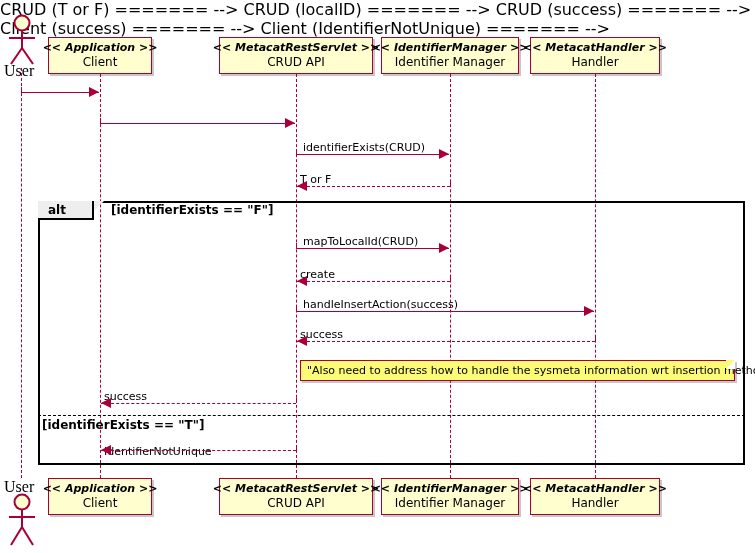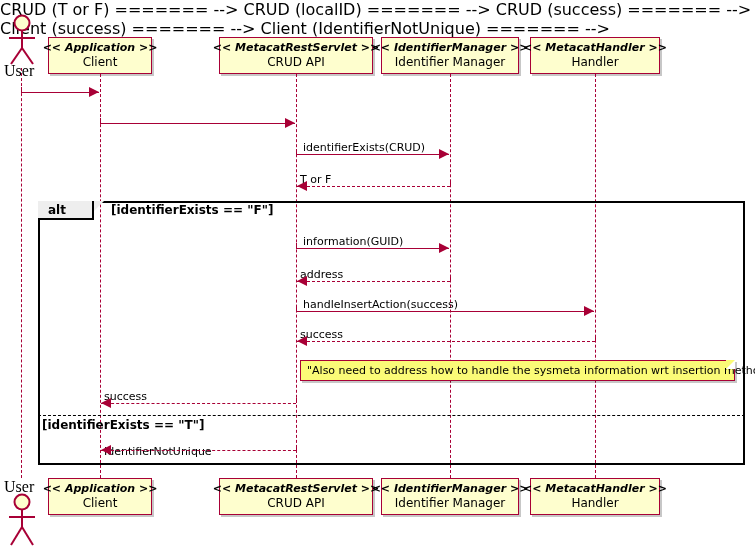--- a/index.html
+++ b/index.html
@@ -229,27 +229,27 @@
 
   
   <div class="alt-frame" style="left:38px; top:201px; width:707px; height:264px;"></div>
   <div class="alt-tab" style="left:38px; top:201px; width:56px; height:19px;">
     <span>alt</span>
   </div>
   <div class="alt-tab-corner" style="left:94px; top:201px;"></div>
   <div class="alt-cond" style="left:111px; top:203px;">[identifierExists == "F"]</div>
 
   
-  <div class="msg-label" style="left:303px; top:235px;">information(GUID)</div>
+  <div class="msg-label" style="left:303px; top:235px;">mapToLocalId(CRUD)</div>
   <div class="src-tick" style="left:296px; top:243px; height:5px;"></div>
   <div class="msg-line" style="left:296px; top:248px; width:153px;"></div>
   <div class="arrow-r" style="left:439px; top:243px;"></div>
 
    CRUD (localID) ======= --&gt;
-  <div class="msg-label" style="left:300px; top:268px;">address</div>
+  <div class="msg-label" style="left:300px; top:268px;">create</div>
   <div class="src-tick" style="left:450px; top:276px; height:5px;"></div>
   <div class="msg-line ret" style="left:297px; top:281px; width:153px;"></div>
   <div class="arrow-l" style="left:297px; top:276px;"></div>
 
   
   <div class="msg-label" style="left:303px; top:298px;">handleInsertAction(success)</div>
   <div class="src-tick" style="left:296px; top:306px; height:5px;"></div>
   <div class="msg-line" style="left:296px; top:311px; width:298px;"></div>
   <div class="arrow-r" style="left:584px; top:306px;"></div>
 

